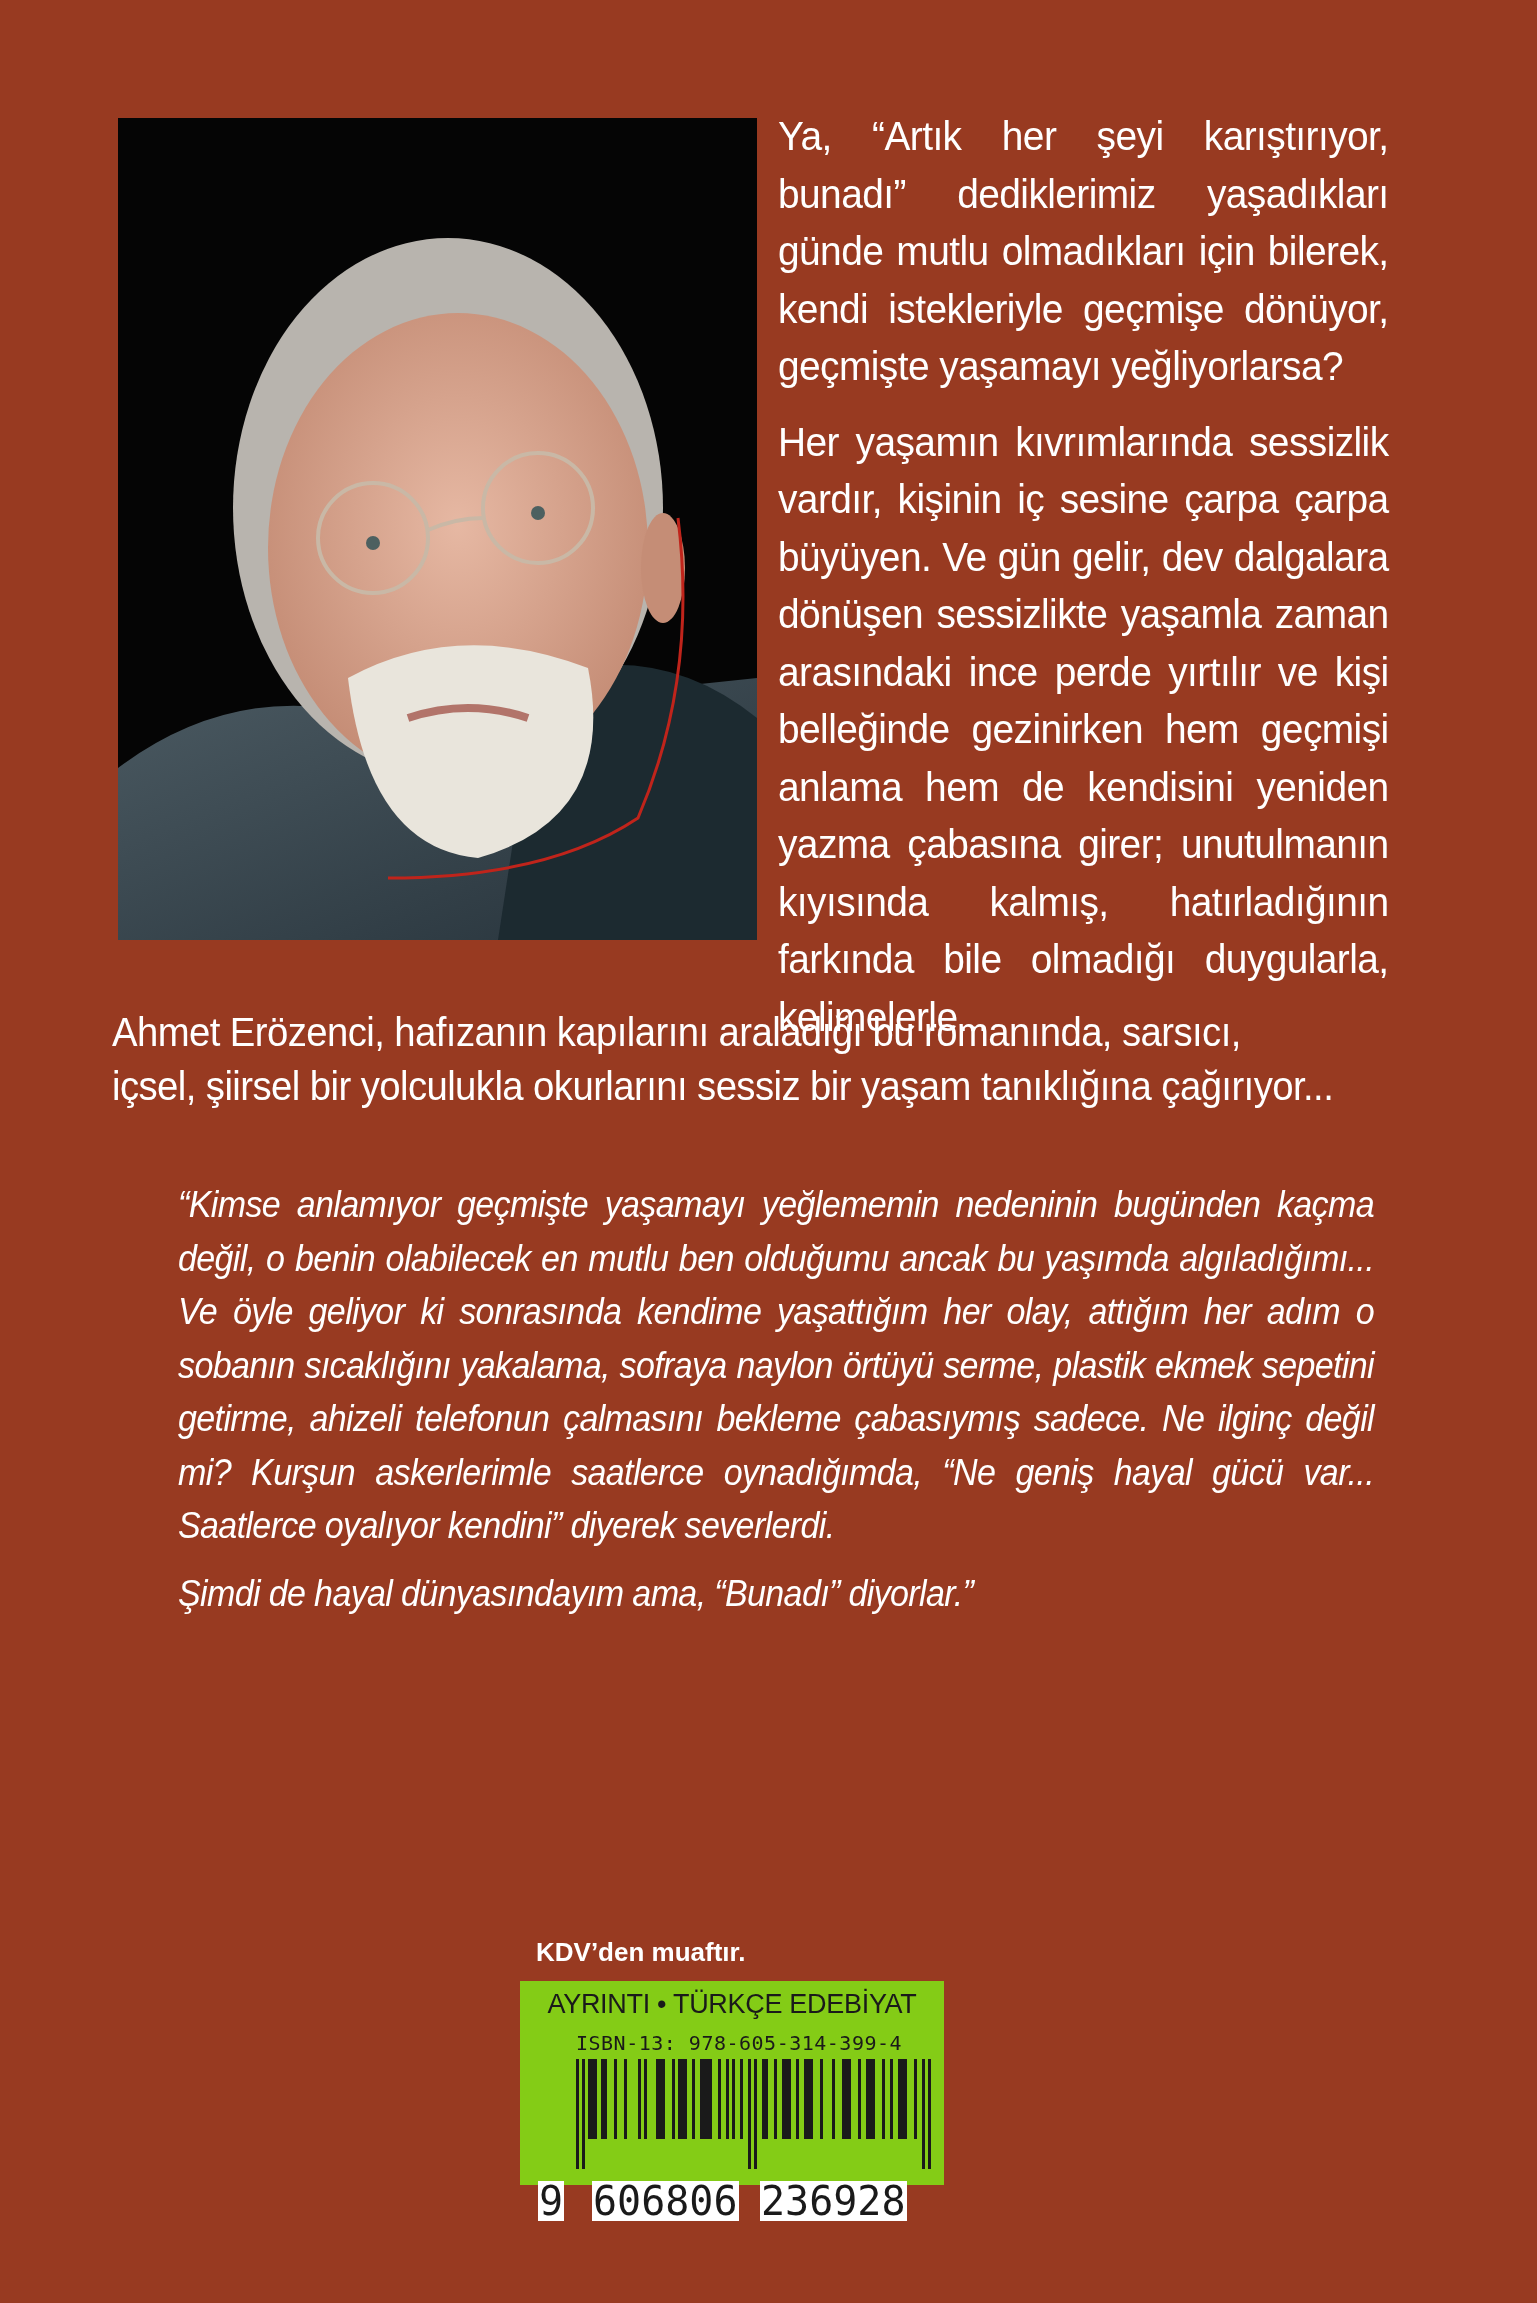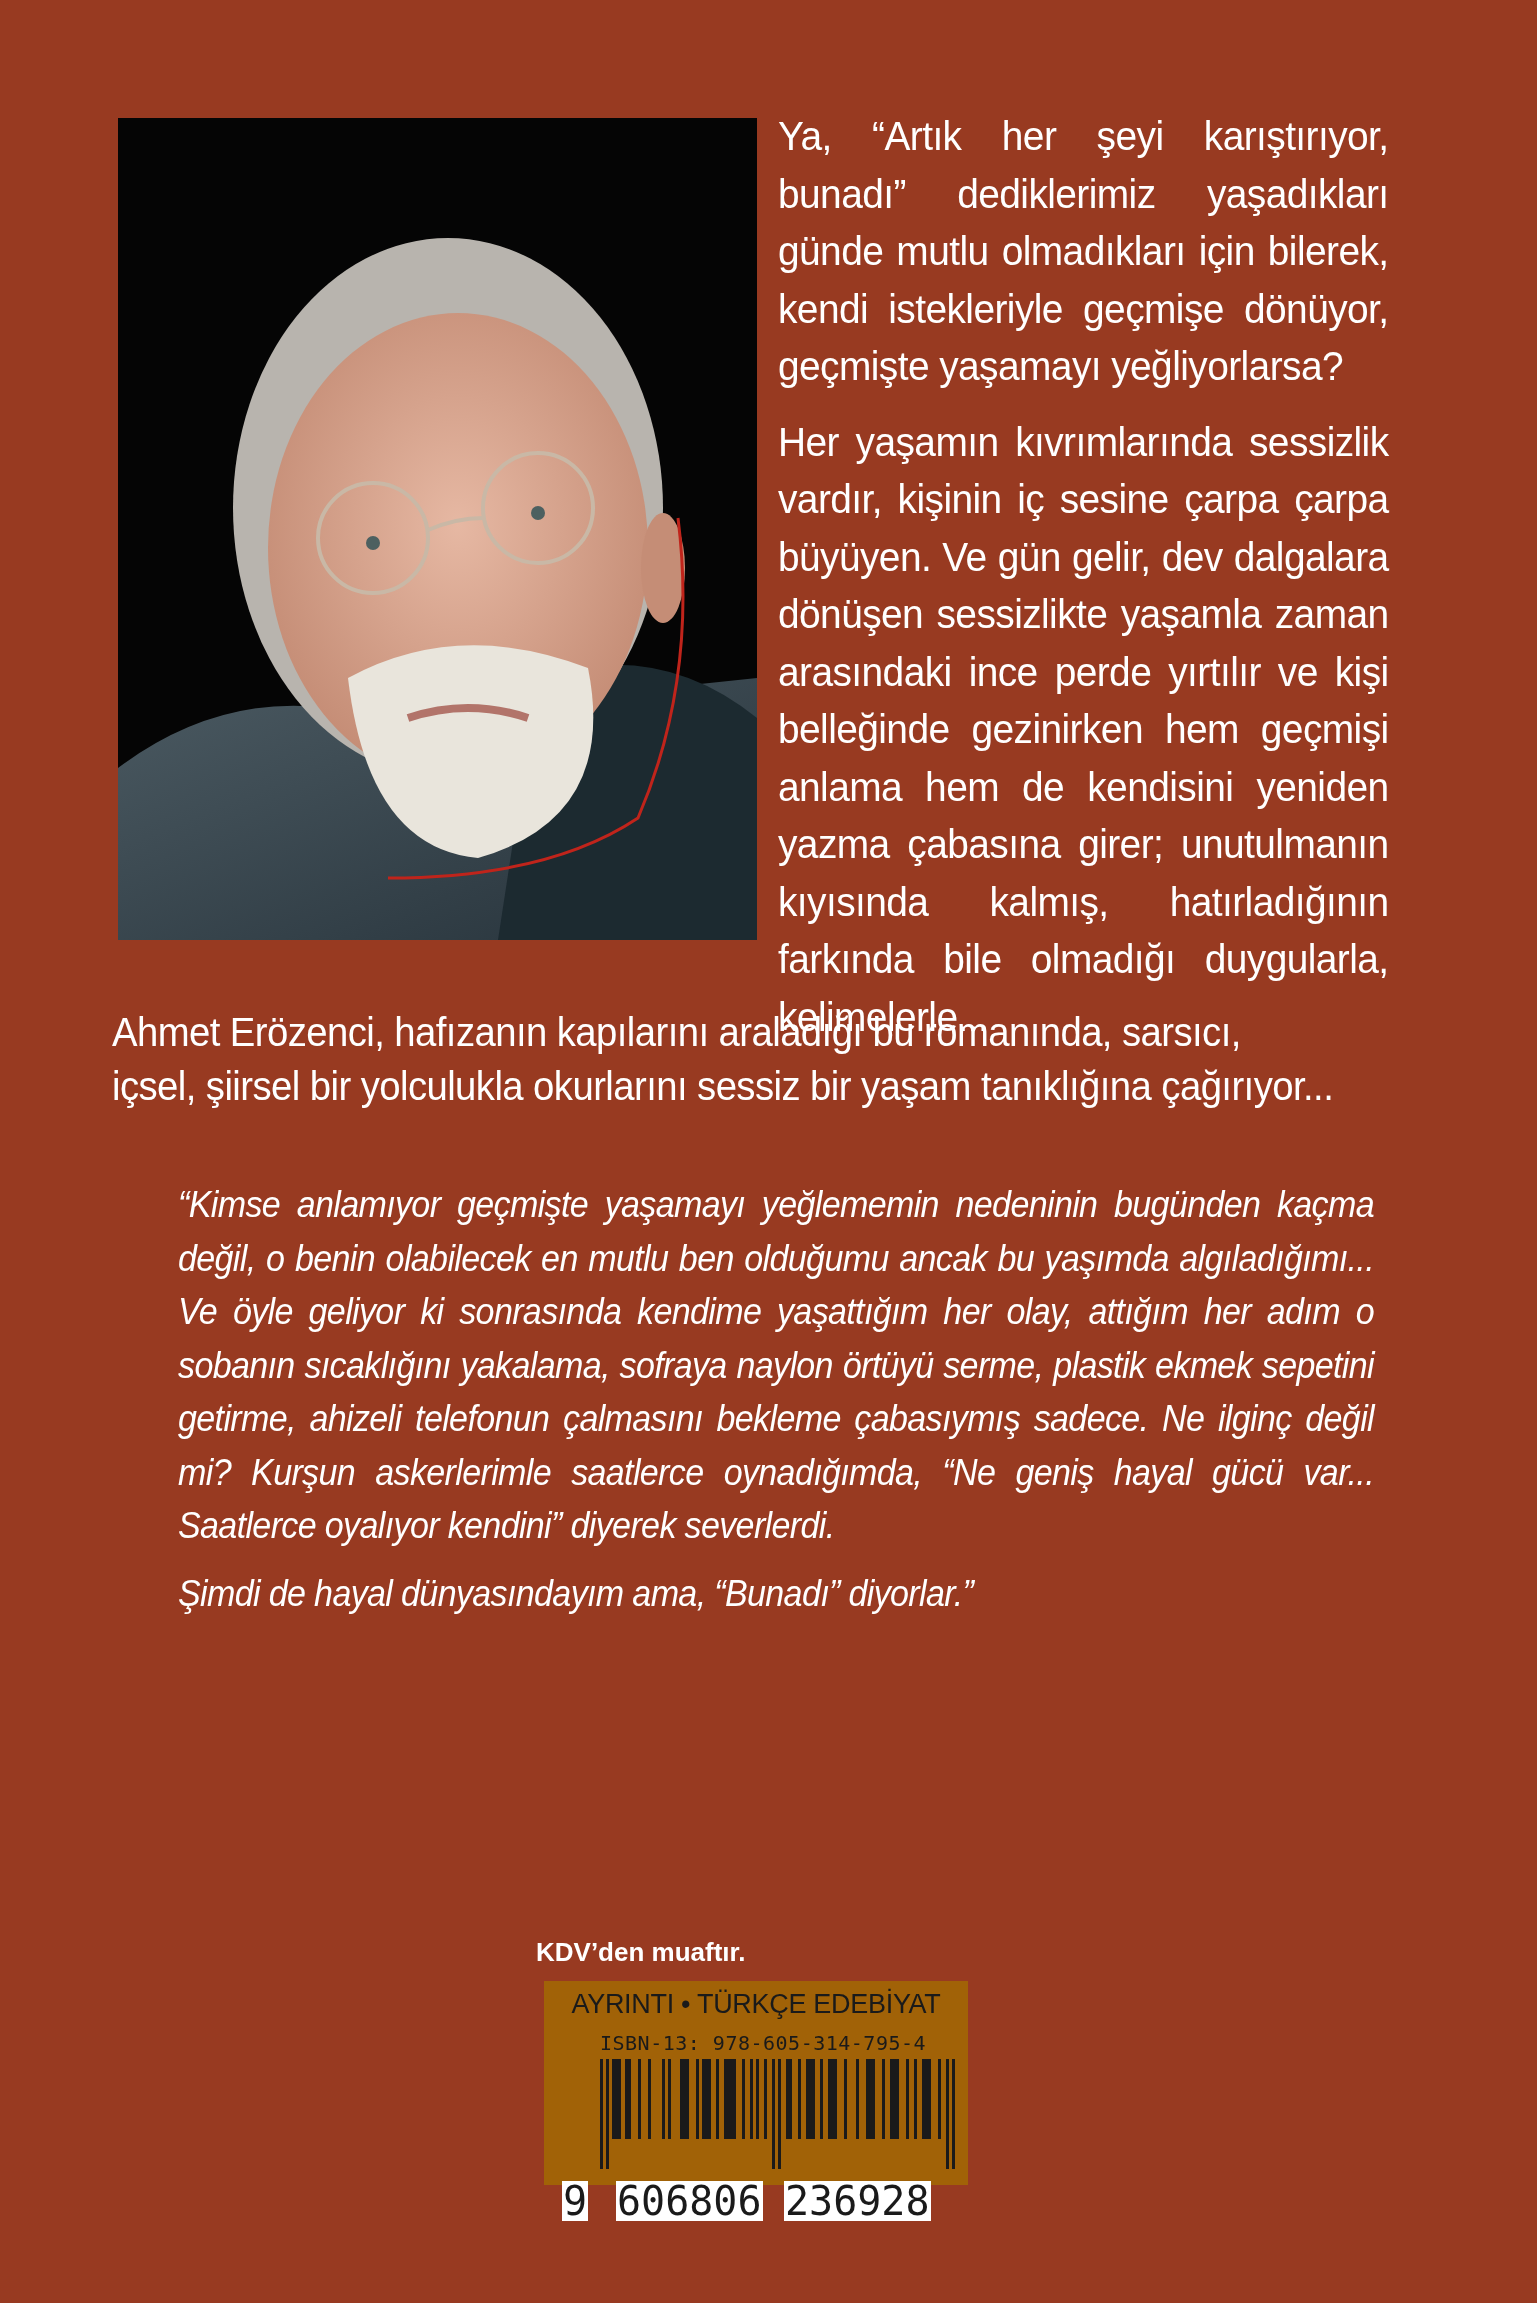--- a/index.html
+++ b/index.html
@@ -41,23 +41,23 @@
     letter-spacing: -0.7px;
     transform: scaleX(0.92); transform-origin: left top;
   }
   .quote p { margin: 0 0 14px 0; }
   .vat {
     position: absolute; left: 536px; top: 1937px; width: 424px;
     text-align: left;
     font-weight: bold; font-size: 26px;
   }
   .barcode-box {
-    position: absolute; left: 544px; top: 1981px;
+    position: absolute; left: 520px; top: 1981px;
     width: 424px; height: 204px;
-    background: #a16207; color: #1a1a1a;
+    background: #84cc16; color: #1a1a1a;
   }
   .publisher-line {
     position: absolute; left: 0; right: 0; top: 8px;
     text-align: center; font-size: 27px; letter-spacing: -0.3px;
   }
   .isbn-line {
     position: absolute; left: 56px; top: 50px;
     font-family: "DejaVu Sans Mono", monospace; font-size: 20px;
     letter-spacing: 0.5px;
   }
@@ -116,21 +116,21 @@
 
 <div class="quote">
   <p>“Kimse anlamıyor geçmişte yaşamayı yeğlememin nedeninin bugünden kaçma değil, o benin olabilecek en mutlu ben olduğumu ancak bu yaşımda algıladığımı... Ve öyle geliyor ki sonrasında kendime yaşattığım her olay, attığım her adım o sobanın sıcaklığını yakalama, sofraya naylon örtüyü serme, plastik ekmek sepetini getirme, ahizeli telefonun çalmasını bekleme çabasıymış sadece. Ne ilginç değil mi? Kurşun askerlerimle saatlerce oynadığımda, “Ne geniş hayal gücü var... Saatlerce oyalıyor kendini” diyerek severlerdi.</p>
   <p>Şimdi de hayal dünyasındayım ama, “Bunadı” diyorlar.”</p>
 </div>
 
 <div class="vat">KDV’den muaftır.</div>
 
 <div class="barcode-box">
   <div class="publisher-line">AYRINTI • TÜRKÇE EDEBİYAT</div>
-  <div class="isbn-line">ISBN-13: 978-605-314-795-4</div>
+  <div class="isbn-line">ISBN-13: 978-605-314-399-4</div>
   <svg class="bars" viewBox="0 0 370 110" preserveAspectRatio="none">
     <g fill="#1a1a1a">
       <rect x="0" y="0" width="3" height="110"></rect>
         <rect x="6" y="0" width="3" height="110"></rect>
       <rect x="12" y="0" width="9" height="80"></rect>
         <rect x="25" y="0" width="6" height="80"></rect>
       <rect x="38" y="0" width="3" height="80"></rect>
         <rect x="48" y="0" width="3" height="80"></rect>
       <rect x="62" y="0" width="3" height="80"></rect>
         <rect x="68" y="0" width="3" height="80"></rect>

